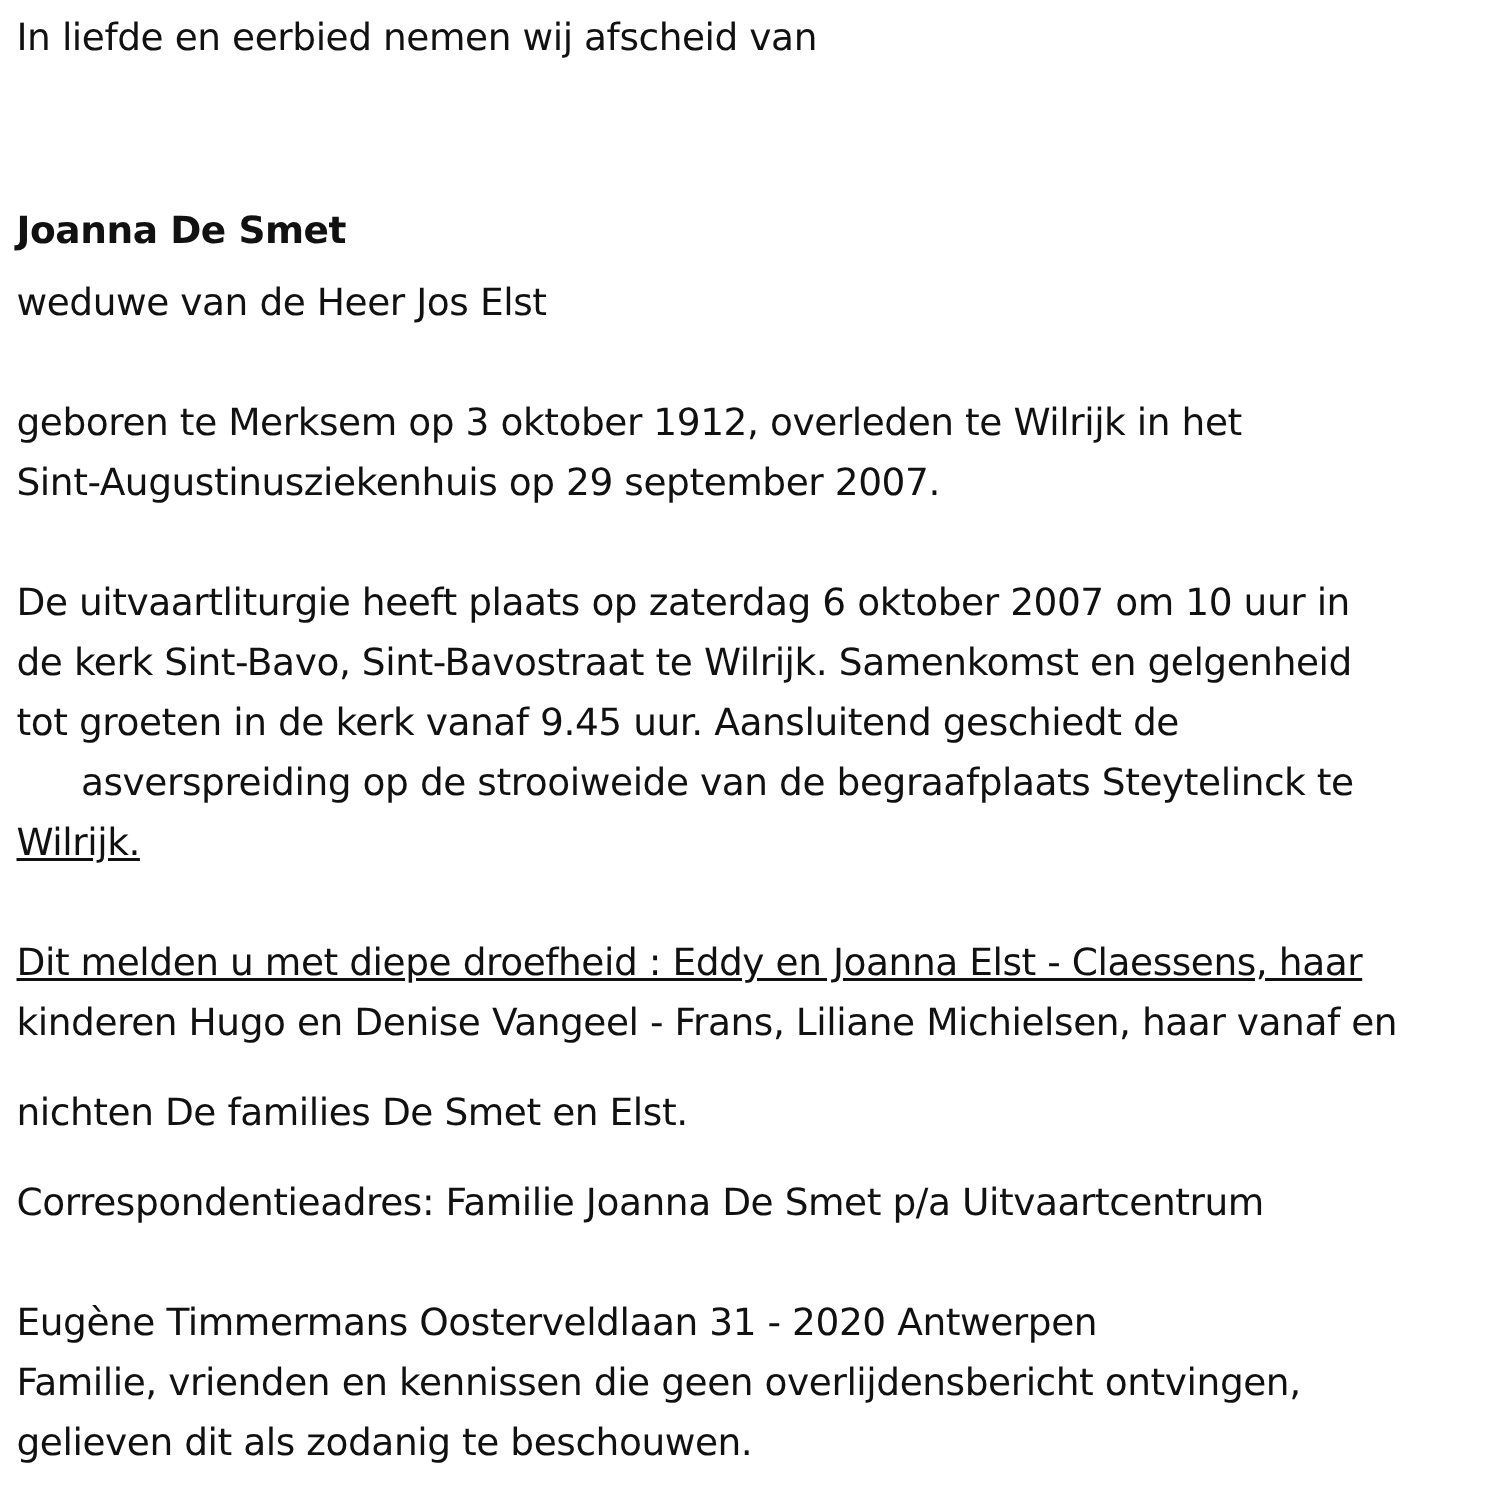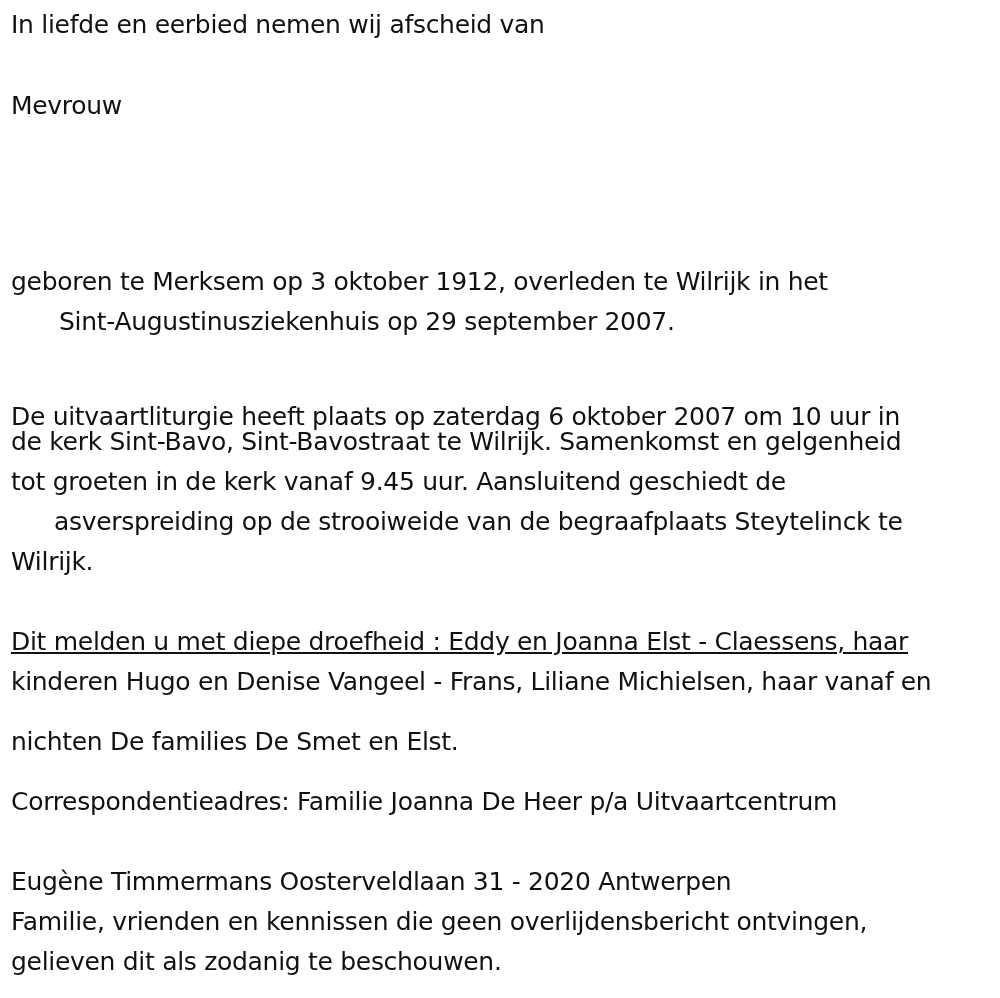--- a/index.html
+++ b/index.html
@@ -30,43 +30,44 @@
     .bold {
       font-weight: bold;
     }
   </style>
 </head>
 <body>
 
 <div class="doc">
   <div class="line" style="top:5px;">In liefde en eerbied nemen wij afscheid van</div>
 
-  <div class="line" style="top:86px;">Mevrouw</div>
+  <div class="line bold" style="top:134px;">Joanna De Smet</div>
+  <div class="line" style="top:182px;">weduwe van de Heer Jos Elst</div>
 
   <div>
     <div class="line" style="top:262px;">geboren te Merksem op 3 oktober 1912, overleden te Wilrijk in het</div>
-    <div class="line" style="top:302px;margin-left:48px;">Sint-Augustinusziekenhuis op 29 september 2007.</div>
+    <div class="line" style="top:302px;">Sint-Augustinusziekenhuis op 29 september 2007.</div>
   </div>
 
   <div>
-    <div class="line" style="top:397px;">De uitvaartliturgie heeft plaats op zaterdag 6 oktober 2007 om 10 uur in</div>
+    <div class="line" style="top:382px;">De uitvaartliturgie heeft plaats op zaterdag 6 oktober 2007 om 10 uur in</div>
     <div class="line" style="top:422px;">de kerk Sint-Bavo, Sint-Bavostraat te Wilrijk. Samenkomst en gelgenheid</div>
     <div class="line" style="top:462px;">tot groeten in de kerk vanaf 9.45 uur. Aansluitend geschiedt de</div>
     <div class="line" style="top:502px;margin-left:43px;">asverspreiding op de strooiweide van de begraafplaats Steytelinck te</div>
-    <div class="line" style="top:542px;">Wilrijk.</div>
+    <div class="line" style="top:542px;text-decoration:underline;">Wilrijk.</div>
   </div>
 
   <div>
     <div class="line" style="top:622px;text-decoration:underline;">Dit melden u met diepe droefheid : Eddy en Joanna Elst - Claessens, haar</div>
     <div class="line" style="top:662px;">kinderen Hugo en Denise Vangeel - Frans, Liliane Michielsen, haar vanaf en</div>
     <div class="line" style="top:702px;margin-top:20px;">nichten De families De Smet en Elst.</div>
   </div>
 
   <div>
-    <div class="line" style="top:782px;">Correspondentieadres: Familie Joanna De Heer p/a Uitvaartcentrum</div>
+    <div class="line" style="top:782px;">Correspondentieadres: Familie Joanna De Smet p/a Uitvaartcentrum</div>
     <div class="line" style="top:822px;margin-top:40px;">Eugène Timmermans Oosterveldlaan 31 - 2020 Antwerpen</div>
   </div>
 
   <div>
     <div class="line" style="top:902px;">Familie, vrienden en kennissen die geen overlijdensbericht ontvingen,</div>
     <div class="line" style="top:942px;text-align:center;">gelieven dit als zodanig te beschouwen.</div>
   </div>
 </div>
 
 </body></html>

